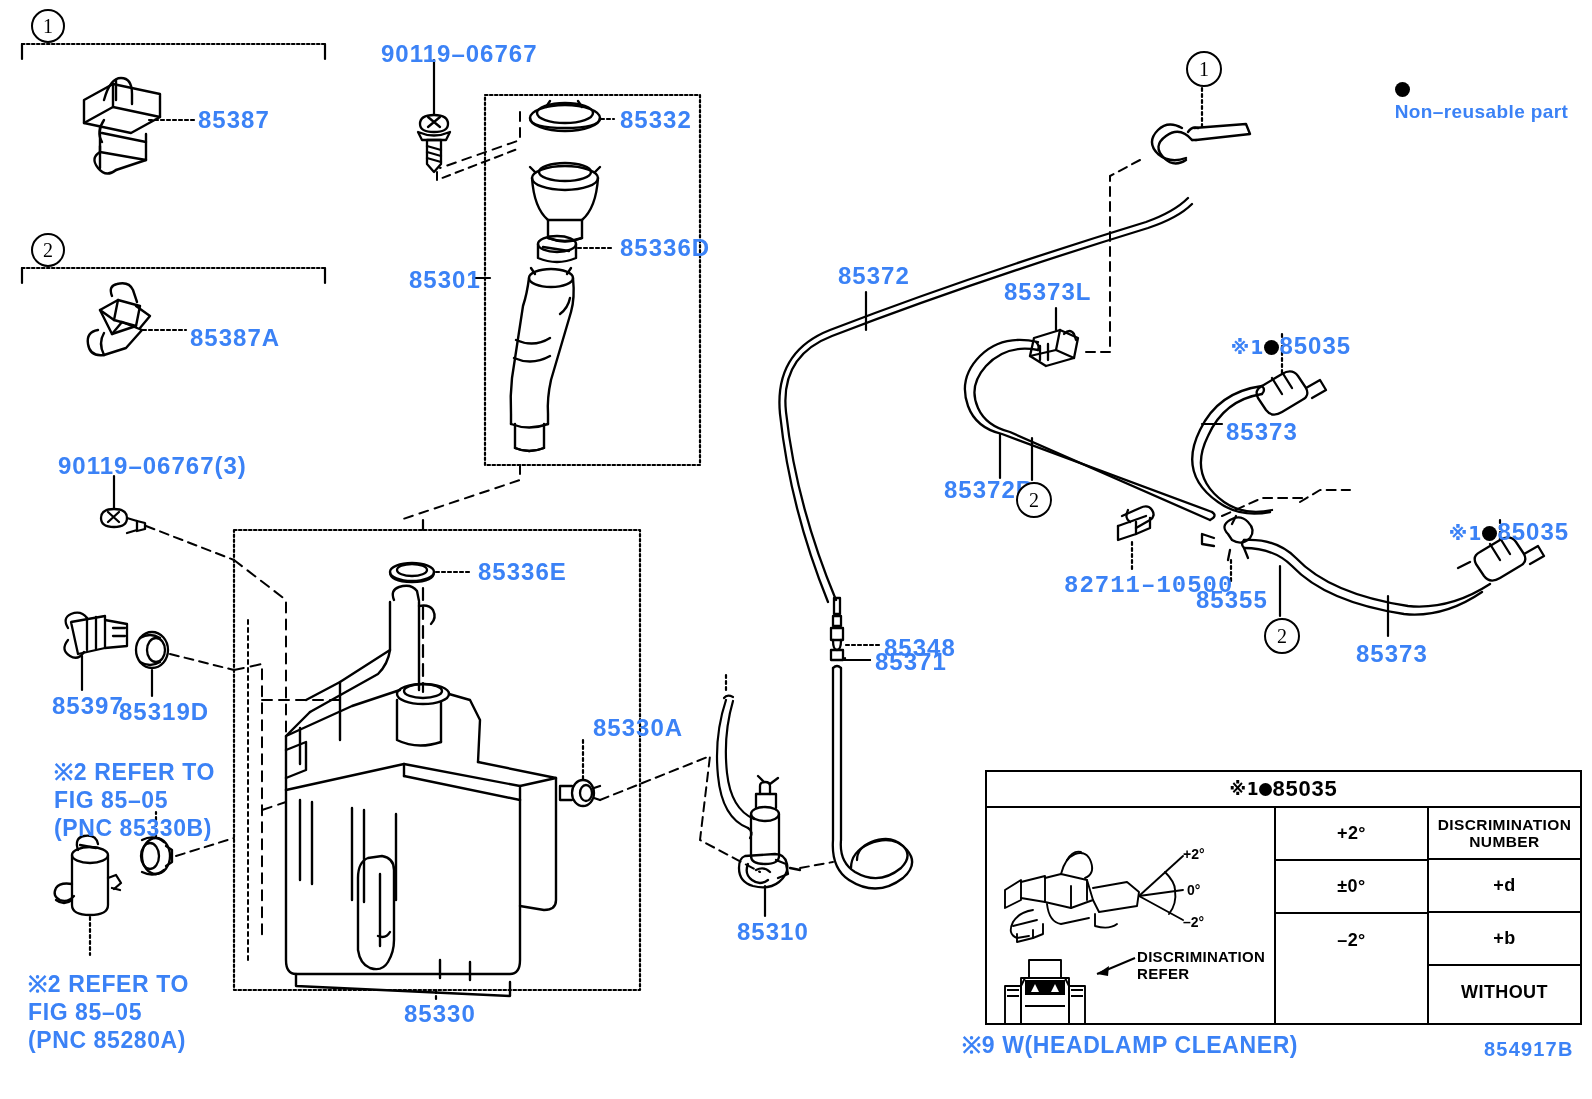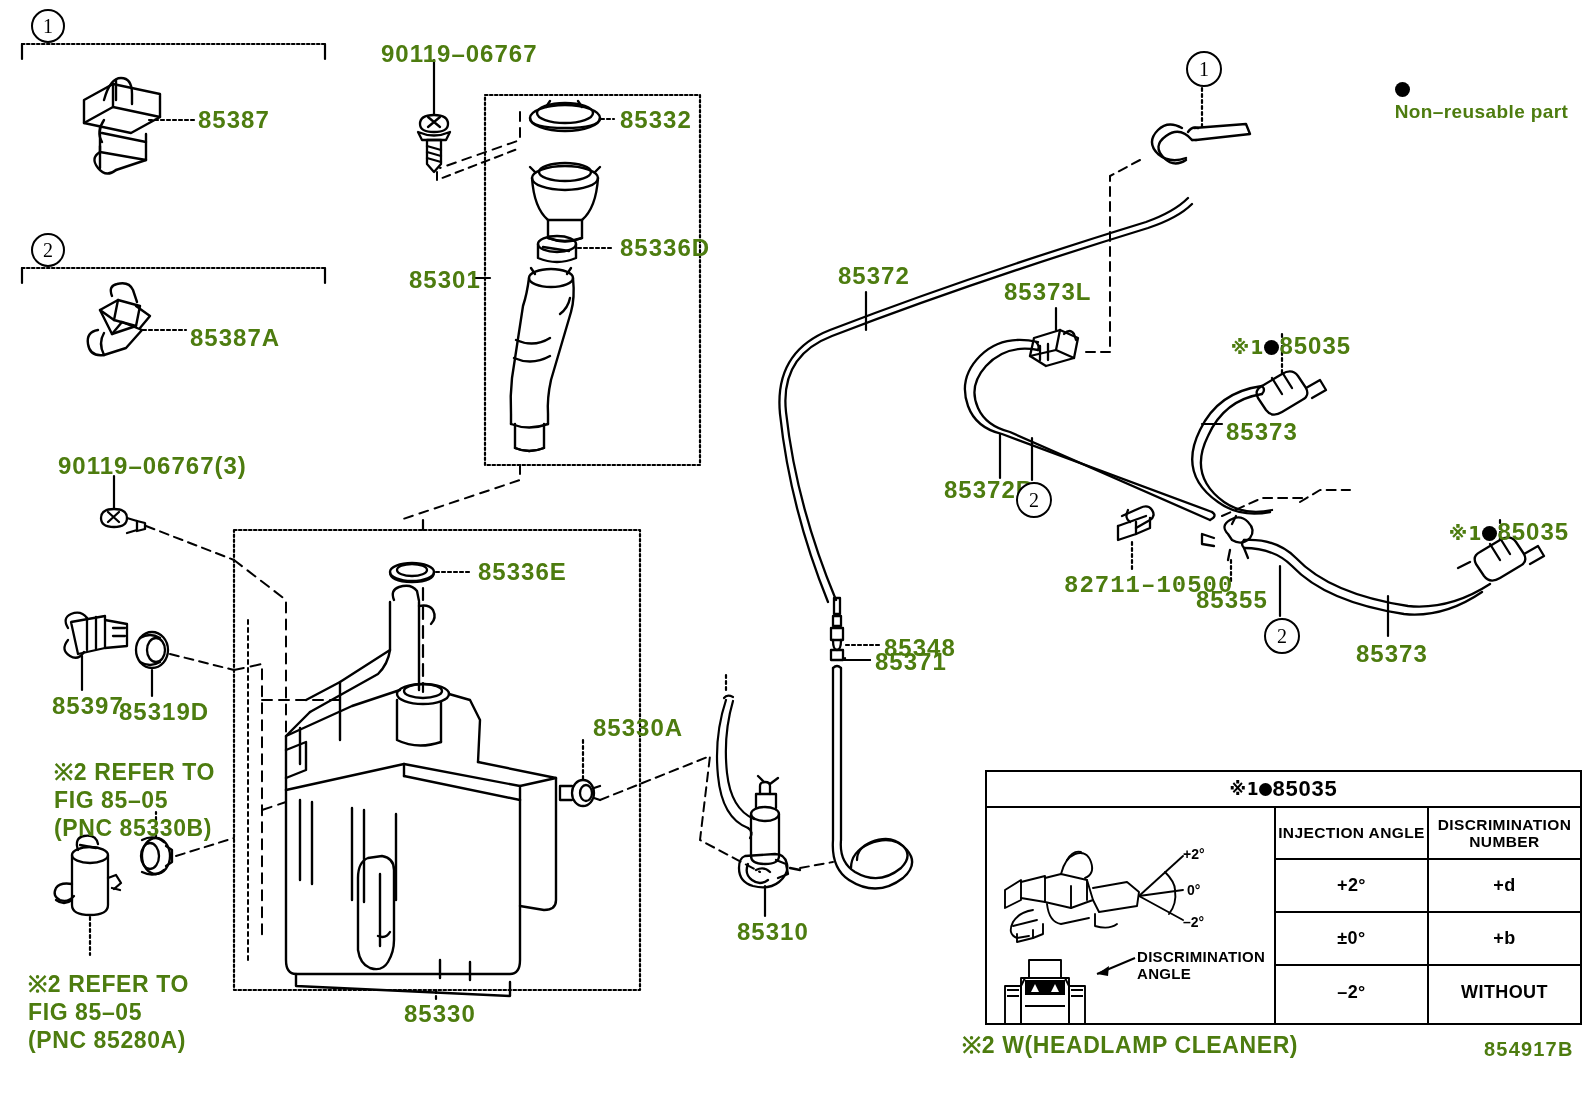--- a/index.html
+++ b/index.html
@@ -8,21 +8,21 @@
     font-family:"Liberation Sans", sans-serif;
     color:#000;
   }
   #sheet{position:absolute;inset:0;}
   svg.layer{position:absolute;left:0;top:0;width:1592px;height:1099px;overflow:visible;}
 
   .lbl{
     position:absolute;
     font-family:"Liberation Sans", sans-serif;
     font-weight:bold;
-    color:#4d7c0f;
+    color:#3b82f6;
     white-space:pre;
     letter-spacing:0.5px;
     line-height:1.16;
   }
   .lbl.n{font-size:24px;letter-spacing:1px;}
   .lbl.n2{font-size:23px;letter-spacing:0.6px;}
   .lbl.sm{font-size:19px;letter-spacing:0.4px;}
   .lbl.jp{font-size:20px;font-family:"DejaVu Sans",sans-serif;font-weight:bold;}
   .lbl.idcode{font-size:20px;font-weight:bold;letter-spacing:1.2px;}
   .dot{display:inline-block;width:15px;height:15px;border-radius:50%;background:#000;vertical-align:-1px;}
@@ -617,37 +617,35 @@
           <g fill="#fff">
             <polygon points="44,184 48,176 52,184"></polygon>
             <polygon points="64,184 68,176 72,184"></polygon>
           </g>
           <circle cx="58" cy="179" r="5" fill="#000"></circle>
         </svg>
         <div class="angtxt" style="left:196px;top:38px;">+2°</div>
         <div class="angtxt" style="left:200px;top:74px;">0°</div>
         <div class="angtxt" style="left:196px;top:106px;">–2°</div>
         <div class="figtxt" style="left:150px;top:140px;width:132px;white-space:pre;text-align:left;">DISCRIMINATION
-ANGLE</div>
+REFER</div>
       </div>
       <div class="cols">
         <div class="col first">
-          <div class="cell hdr">INJECTION
-ANGLE</div>
           <div class="cell r">+2°</div>
           <div class="cell r">±0°</div>
           <div class="cell r last">–2°</div>
         </div>
         <div class="col">
           <div class="cell hdr">DISCRIMINATION
 NUMBER</div>
           <div class="cell r">+d</div>
           <div class="cell r">+b</div>
           <div class="cell r last">WITHOUT</div>
         </div>
       </div>
     </div>
   </div>
 
-  <div class="lbl n2" style="left:962px;top:1032px;">※2 W(HEADLAMP CLEANER)</div>
+  <div class="lbl n2" style="left:962px;top:1032px;">※9 W(HEADLAMP CLEANER)</div>
   <div class="lbl idcode" style="left:1484px;top:1038px;">854917B</div>
 
 </div>
 
 </body></html>

